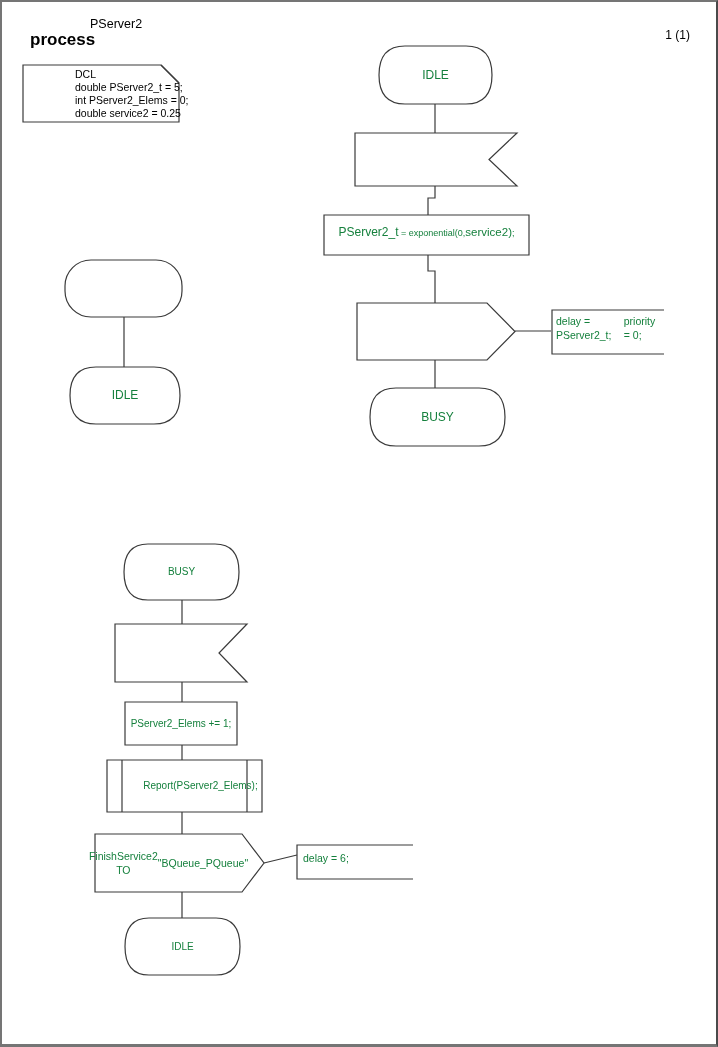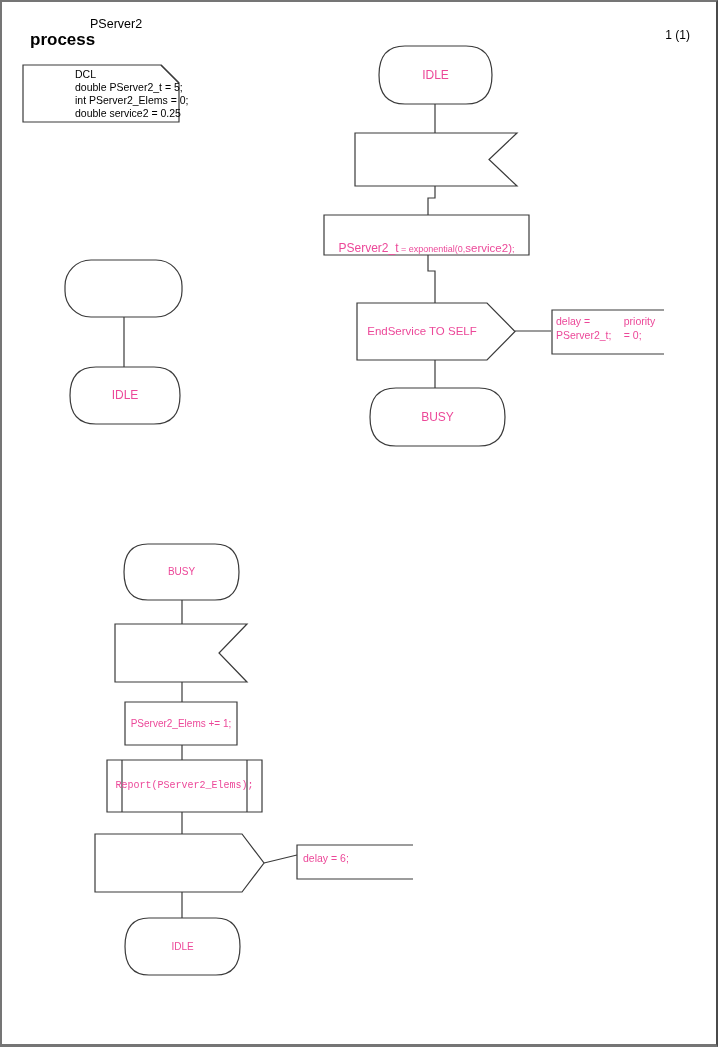--- a/index.html
+++ b/index.html
@@ -11,35 +11,35 @@
     border:2px solid #757575;
     border-bottom-width:3px;
     border-right-color:#4a4a4a;
     font-family:"Liberation Sans",sans-serif;
     color:#000;
     overflow:hidden;
   }
   .layer{position:absolute;left:0;top:0;width:718px;height:1047px;}
   .lbl{
     position:absolute;display:flex;align-items:center;justify-content:center;
-    text-align:center;color:#ec4899;line-height:1.2;
+    text-align:center;color:#15803d;line-height:1.2;
   }
   .lbl-col{flex-direction:row;}
   .lbl-left{justify-content:flex-start;text-align:left;align-items:flex-start;}
   .hdr-kind{position:absolute;left:28px;top:14px;font-size:17px;font-weight:bold;margin-top:14px;}
   .hdr-name{position:absolute;left:88px;top:15px;font-size:12.5px;}
   .hdr-page{position:absolute;right:26px;top:26px;font-size:12px;}
   .dcl{
     position:absolute;left:25px;top:66px;width:150px;
     font-size:10.5px;line-height:13px;text-align:left;margin-left:48px;
   }
   .t-lg{font-size:12px;white-space:pre;}
   .t-md{font-size:11.5px;white-space:pre;}
   .t-sm{font-size:9px;white-space:pre;}
-  .task1-lbl{display:block;line-height:42px;margin-top:10px;}
+  .task1-lbl{display:block;line-height:30px;}
   svg path, svg rect, svg line{vector-effect:non-scaling-stroke;}
 </style>
 </head>
 <body>
 
 <div class="page">
 
   <div class="hdr-kind">process</div>
   <div class="hdr-name">PServer2</div>
   <div class="hdr-page">1 (1)</div>
@@ -91,30 +91,33 @@
 
   <div class="dcl">
     <div>DCL</div>
     <div>double PServer2_t = 5;</div>
     <div>int PServer2_Elems = 0;</div>
     <div>double service2 = 0.25</div>
   </div>
 
   <div class="lbl" style="left:377px;top:44px;width:113px;height:58px;font-size:12px;">IDLE</div>
   <div class="lbl task1-lbl" style="left:322px;top:214px;width:205px;height:40px;"><span class="t-lg">PServer2_t</span><span class="t-sm"> = exponential(0,</span><span class="t-md">service2)</span><span class="t-sm">;</span></div>
-  <div class="lbl" style="left:355px;top:301px;width:130px;height:57px;font-size:11.5px;">EndService TO SELF</div>
   <div class="lbl lbl-col lbl-left" style="left:554px;top:312px;width:106px;font-size:10.5px;line-height:14px;">
     <div>delay = PServer2_t;</div>
     <div>priority = 0;</div>
   </div>
   <div class="lbl" style="left:368px;top:386px;width:135px;height:58px;font-size:12px;">BUSY</div>
 
   <div class="lbl" style="left:68px;top:365px;width:110px;height:57px;font-size:12px;">IDLE</div>
 
   <div class="lbl" style="left:122px;top:542px;width:115px;height:56px;font-size:10px;">BUSY</div>
   <div class="lbl" style="left:123px;top:700px;width:112px;height:43px;font-size:10px;">PServer2_Elems += 1;</div>
-  <div class="lbl" style="left:120px;top:758px;width:125px;height:52px;font-size:10px;font-family:Liberation Mono, monospace;">Report(PServer2_Elems);</div>
+  <div class="lbl" style="left:136px;top:758px;width:125px;height:52px;font-size:10px;">Report(PServer2_Elems);</div>
+  <div class="lbl lbl-col" style="left:93px;top:832px;width:147px;height:58px;font-size:10.5px;line-height:14px;">
+    <div>FinishService2 TO</div>
+    <div>"BQueue_PQueue"</div>
+  </div>
   <div class="lbl lbl-left" style="left:301px;top:849px;width:100px;font-size:10.5px;line-height:14px;">
     <div>delay = 6;</div>
   </div>
   <div class="lbl" style="left:123px;top:916px;width:115px;height:57px;font-size:10px;">IDLE</div>
 
 </div>
 
 </body></html>

